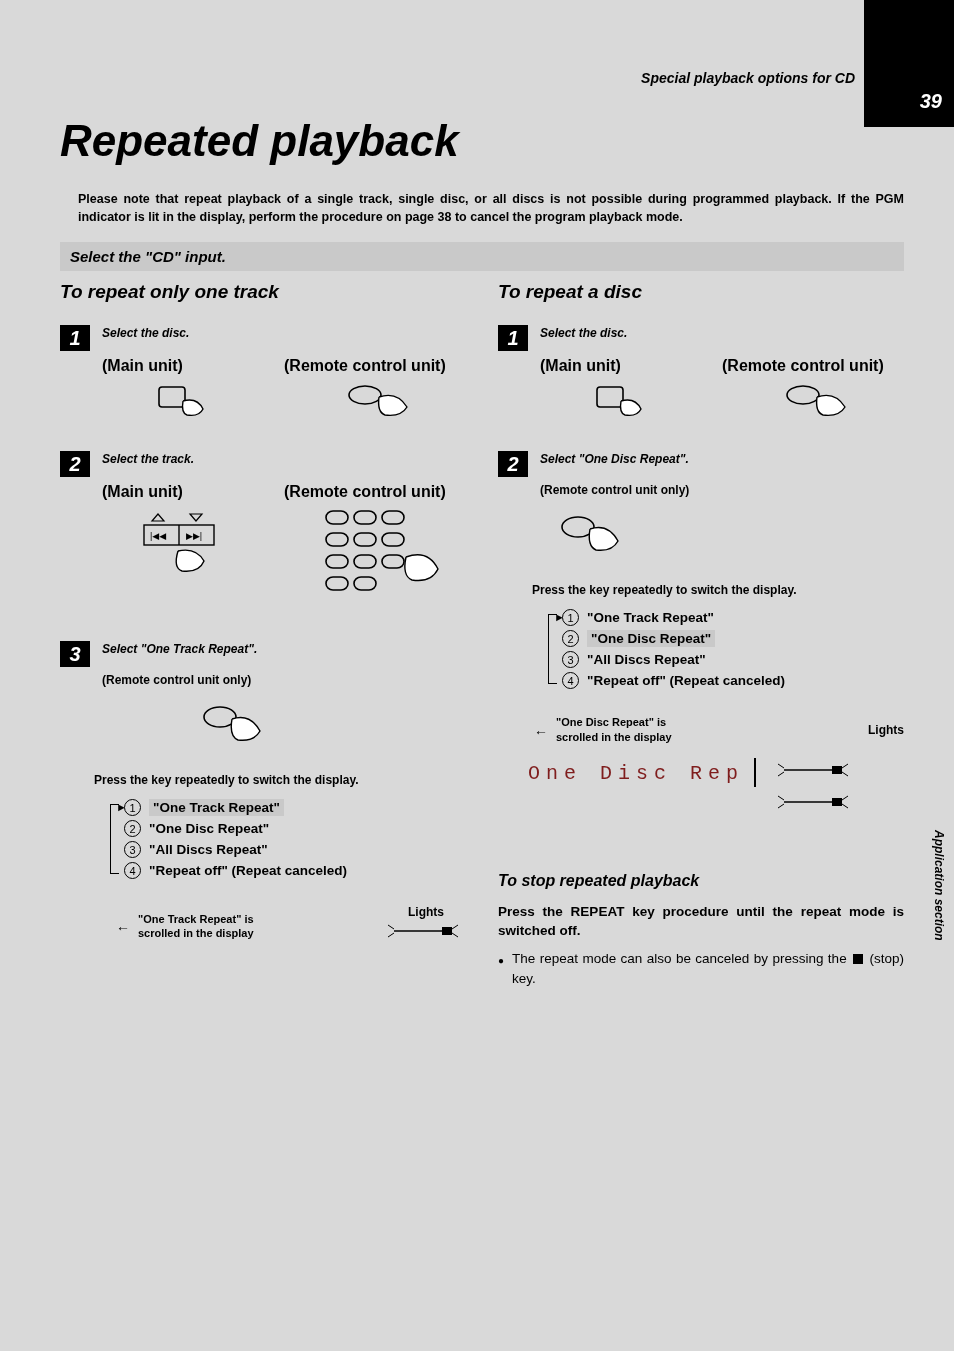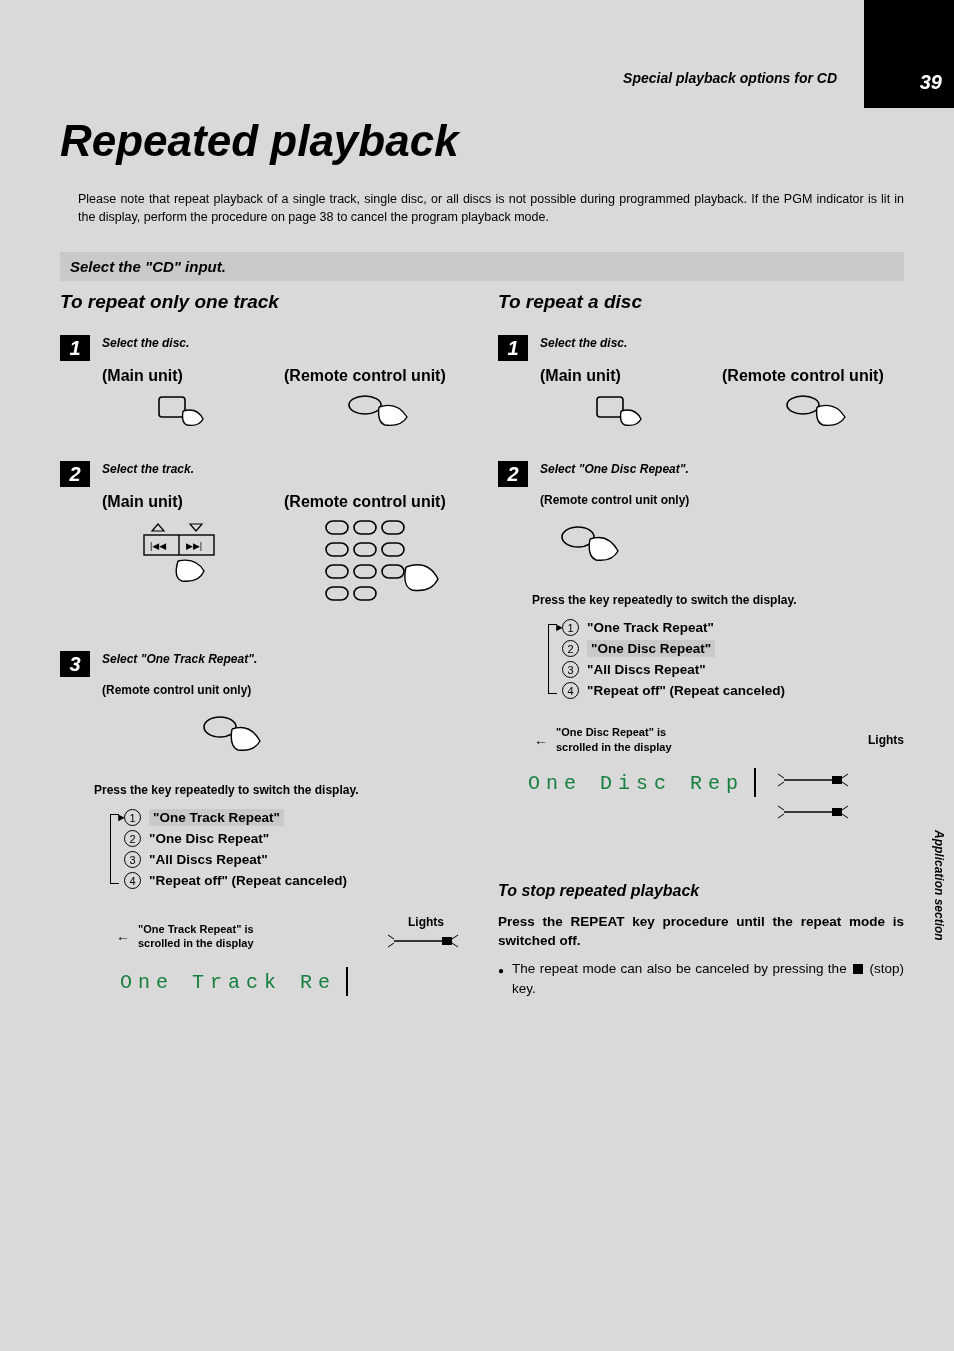--- a/index.html
+++ b/index.html
@@ -9,59 +9,59 @@
     width: 954px;
     height: 1351px;
     position: relative;
     color: #000;
   }
   .corner-tab {
     position: absolute;
     top: 0;
     right: 0;
     width: 90px;
-    height: 108px;
+    height: 127px;
     background: #000;
     color: #fff;
     font-style: italic;
     font-weight: bold;
     font-size: 20px;
     display: flex;
     align-items: flex-end;
     justify-content: flex-end;
     padding: 0 12px 14px 0;
   }
   .page {
     padding: 70px 50px 40px 60px;
   }
   .breadcrumb-bar {
     text-align: right;
     font-style: italic;
     font-weight: bold;
     font-size: 14px;
-    margin-right: 67px;
+    margin-right: 49px;
     margin-bottom: 30px;
   }
   h1 {
     font-size: 44px;
     font-style: italic;
     font-weight: 800;
     margin-bottom: 24px;
   }
   .intro-bold {
     font-weight: bold;
     font-size: 14.5px;
     margin-bottom: 12px;
   }
   .intro-note {
-    font-weight: normal;
+    font-weight: bold;
     font-size: 12.5px;
     line-height: 1.45;
     padding-left: 18px;
-    margin-bottom: 26px;
+    margin-bottom: 16px;
     text-align: justify;
   }
   .select-input {
     background: #c9c9c9;
     font-style: italic;
     font-weight: bold;
     font-size: 15px;
     padding: 6px 10px;
     margin-bottom: 10px;
   }
@@ -189,21 +189,21 @@
   }
   .scroll-arrow { font-size:14px; font-weight:bold; }
   .lights-lbl {
     font-weight:bold;
     font-size:12px;
   }
   .display-box {
     font-family: "Courier New", monospace;
     letter-spacing: 6px;
     font-size: 20px;
-    color: #15803d;
+    color: #7f1d1d;
     border-right: 2px solid #000;
     padding: 4px 10px 2px 0;
     display:inline-block;
   }
   .display-wrap {
     padding-left: 60px;
     margin-top: 10px;
   }
   h3 {
     font-size: 16px;
@@ -389,23 +389,20 @@
               <line x1="8" y1="12" x2="56" y2="12" stroke="#000" stroke-width="1.4"></line>
               <rect x="56" y="8" width="10" height="8" fill="#000"></rect>
               <g stroke="#000" stroke-width="1">
                 <line x1="2" y1="6" x2="8" y2="10"></line>
                 <line x1="2" y1="18" x2="8" y2="14"></line>
                 <line x1="72" y1="6" x2="66" y2="10"></line>
                 <line x1="72" y1="18" x2="66" y2="14"></line>
               </g>
             </svg>
         </div>
-      </div>
-      <div class="display-wrap">
-        <span class="display-box">One Track Re</span>
       </div>
     </div>
 
     <div class="col">
       <h2>To repeat a disc</h2>
 
       <div class="step">
         <div class="step-num">1</div>
         <div class="step-title">Select the disc.</div>
       </div>

